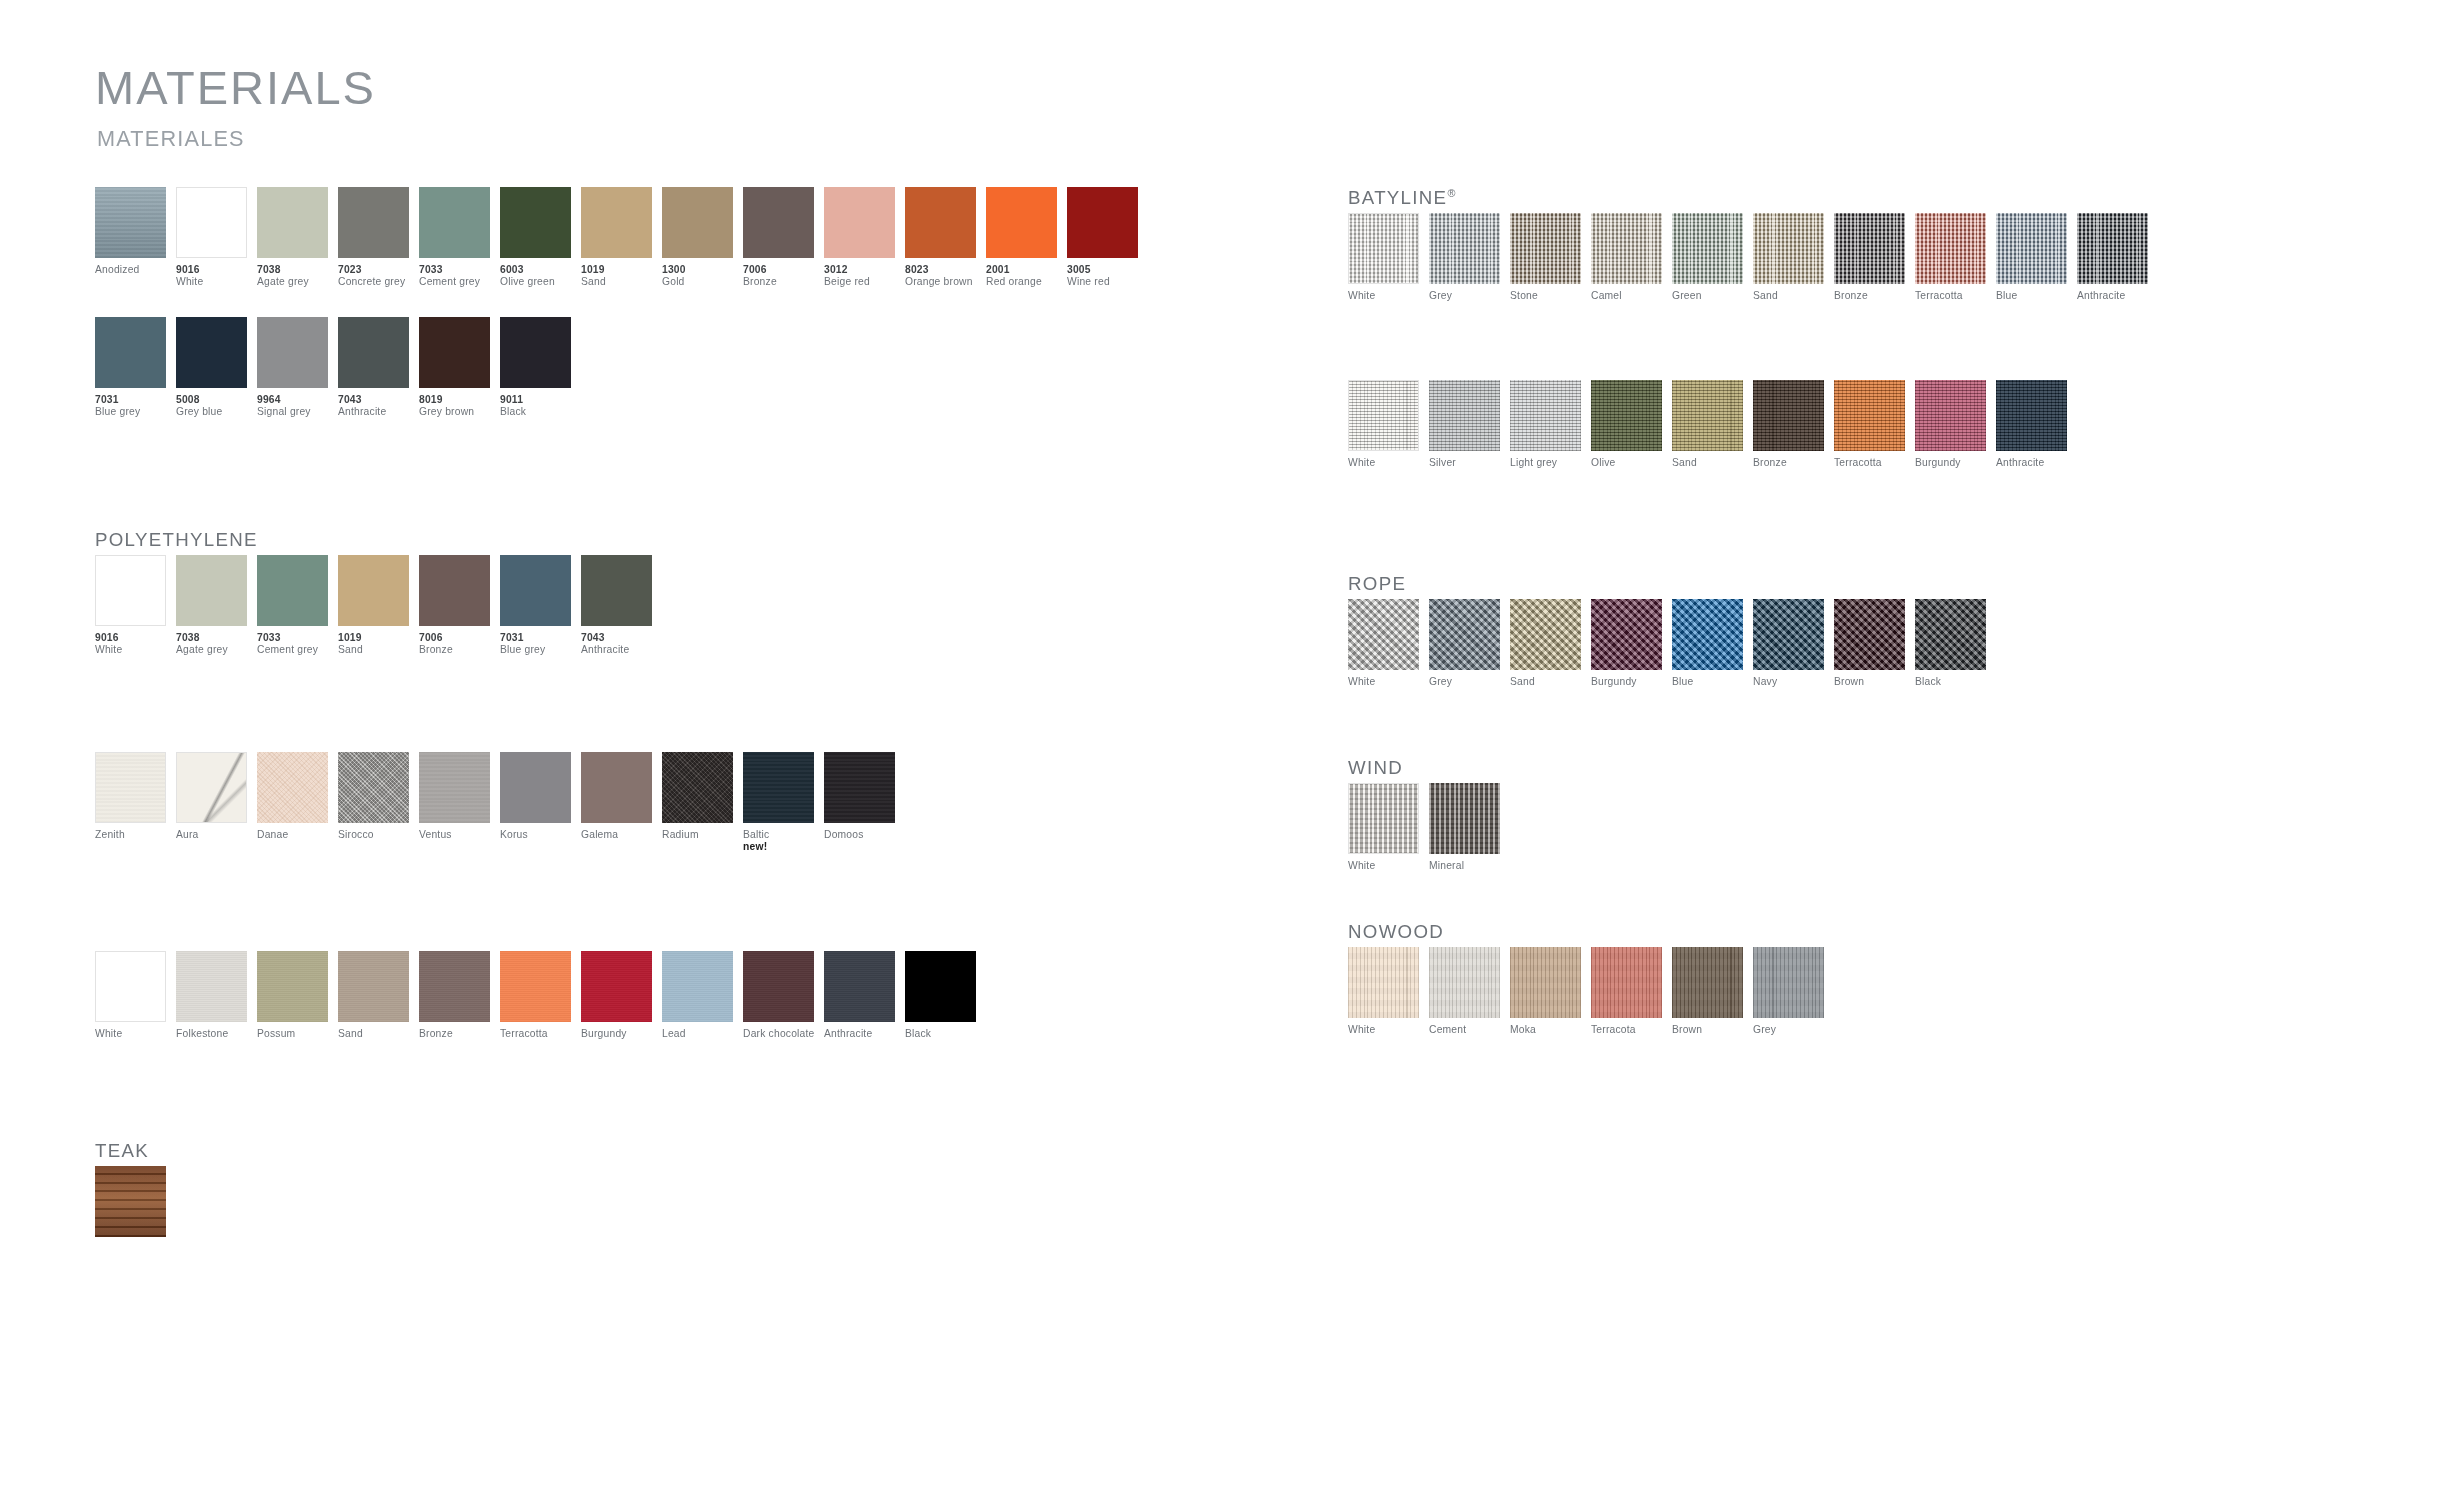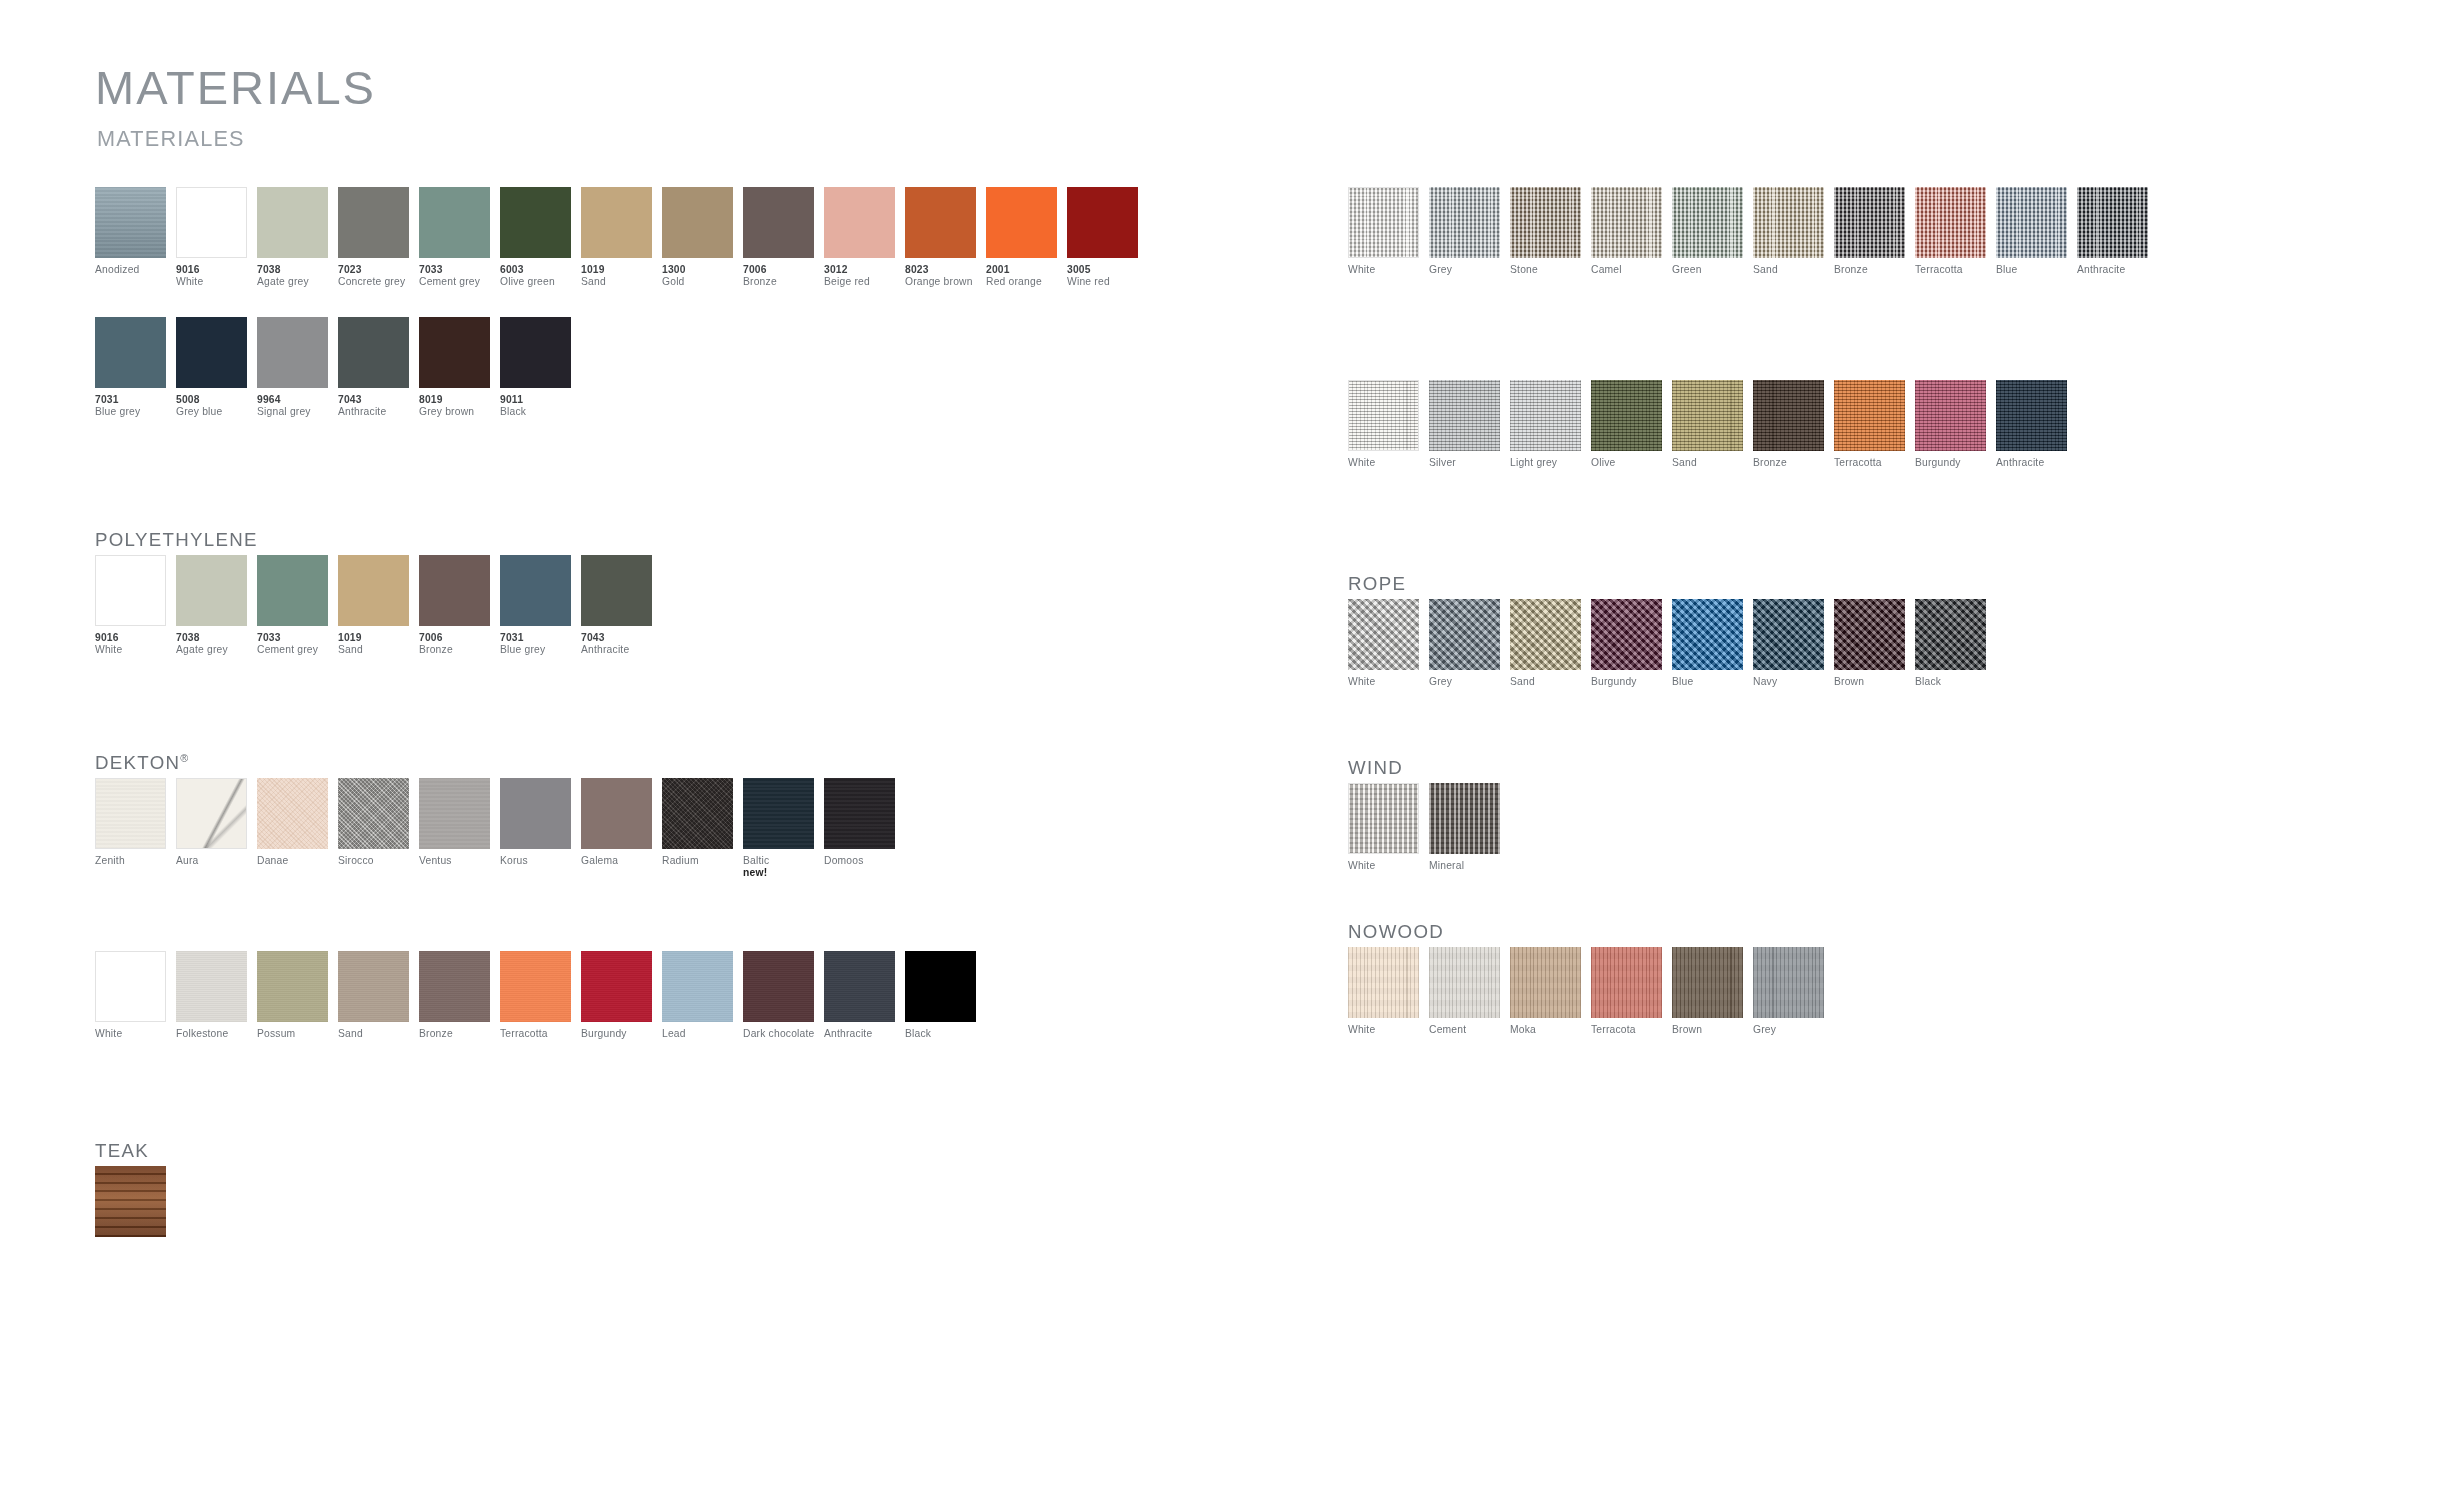--- a/index.html
+++ b/index.html
@@ -181,21 +181,20 @@
                 <span class="code">7031</span>
                 <span class="nm">Blue grey</span>
               </div></div><div class="swatch-cell"><div class="swatch" style="background-color: rgb(83, 88, 79);"></div><div class="lbl">
                 <span class="code">7043</span>
                 <span class="nm">Anthracite</span>
               </div></div></div>
         </div>
     </div>
 
     <div class="section" id="sec-dekton">
-      <div class="section-title"><span>DEKTON</span><sup>®</sup></div>
       <div class="rows">
           <div class="row"><div class="swatch-cell"><div class="swatch bordered" style="background-color: rgb(239, 236, 228); background-image: repeating-linear-gradient(0deg, rgba(0, 0, 0, 0.024) 0px, rgba(0, 0, 0, 0.024) 2px, rgba(255, 255, 255, 0.03) 2px, rgba(255, 255, 255, 0.03) 3.9px);"></div><div class="lbl">
                 <span class="nm">Zenith</span>
               </div></div><div class="swatch-cell"><div class="swatch bordered" style="background-color: rgb(242, 239, 232); background-image: linear-gradient(118deg, rgba(0, 0, 0, 0) 58%, rgba(90, 90, 90, 0.55) 61%, rgba(0, 0, 0, 0) 64%), linear-gradient(135deg, rgba(0, 0, 0, 0) 68%, rgba(120, 120, 120, 0.4) 71%, rgba(0, 0, 0, 0) 75%);"></div><div class="lbl">
                 <span class="nm">Aura</span>
               </div></div><div class="swatch-cell"><div class="swatch" style="background-color: rgb(240, 221, 208); background-image: repeating-linear-gradient(45deg, rgba(190, 150, 120, 0.2) 0px, rgba(190, 150, 120, 0.2) 1px, rgba(255, 255, 255, 0) 1px, rgba(255, 255, 255, 0) 3px), repeating-linear-gradient(-45deg, rgba(190, 150, 120, 0.16) 0px, rgba(190, 150, 120, 0.16) 1px, rgba(255, 255, 255, 0) 1px, rgba(255, 255, 255, 0) 3.9px);"></div><div class="lbl">
                 <span class="nm">Danae</span>
               </div></div><div class="swatch-cell"><div class="swatch" style="background-color: rgb(166, 165, 162); background-image: repeating-linear-gradient(45deg, rgba(255, 255, 255, 0.3) 0px, rgba(255, 255, 255, 0.3) 1px, rgba(0, 0, 0, 0.16) 1px, rgba(0, 0, 0, 0.16) 3px), repeating-linear-gradient(-45deg, rgba(255, 255, 255, 0.2) 0px, rgba(255, 255, 255, 0.2) 1px, rgba(0, 0, 0, 0.14) 1px, rgba(0, 0, 0, 0.14) 3px);"></div><div class="lbl">
                 <span class="nm">Sirocco</span>
               </div></div><div class="swatch-cell"><div class="swatch" style="background-color: rgb(169, 166, 164); background-image: repeating-linear-gradient(0deg, rgba(0, 0, 0, 0.024) 0px, rgba(0, 0, 0, 0.024) 2px, rgba(255, 255, 255, 0.03) 2px, rgba(255, 255, 255, 0.03) 3.9px);"></div><div class="lbl">
@@ -248,20 +247,21 @@
       <div class="rows">
           <div class="row"><div class="swatch-cell"><div class="swatch" style="background-color: rgb(139, 79, 42); background-image: repeating-linear-gradient(0deg, rgba(0, 0, 0, 0.22) 0px, rgba(0, 0, 0, 0.22) 2px, rgba(255, 255, 255, 0.09) 2px, rgba(255, 255, 255, 0.09) 8.9px), linear-gradient(rgba(60, 20, 5, 0.35), rgba(255, 200, 140, 0.1) 45%, rgba(45, 15, 5, 0.4));"></div><div class="lbl"></div></div></div>
         </div>
     </div>
 
   </div>
 
   <div class="col col-right">
 
     <div class="section" id="sec-batyline">
+      <div class="section-title"><span>BATYLINE</span><sup>®</sup></div>
       <div class="rows">
           <div class="row"><div class="swatch-cell"><div class="swatch bordered" style="background-color: rgb(243, 241, 238); background-image: repeating-linear-gradient(90deg, rgba(255, 255, 255, 0.55) 0px, rgba(255, 255, 255, 0.55) 2px, rgba(0, 0, 0, 0.22) 2px, rgba(0, 0, 0, 0.22) 3.9px), repeating-linear-gradient(0deg, rgba(255, 255, 255, 0.4) 0px, rgba(255, 255, 255, 0.4) 2px, rgba(0, 0, 0, 0.2) 2px, rgba(0, 0, 0, 0.2) 3.9px);"></div><div class="lbl">
                 <span class="nm">White</span>
               </div></div><div class="swatch-cell"><div class="swatch" style="background-color: rgb(172, 182, 188); background-image: repeating-linear-gradient(90deg, rgba(255, 255, 255, 0.55) 0px, rgba(255, 255, 255, 0.55) 2px, rgba(0, 0, 0, 0.22) 2px, rgba(0, 0, 0, 0.22) 3.9px), repeating-linear-gradient(0deg, rgba(255, 255, 255, 0.4) 0px, rgba(255, 255, 255, 0.4) 2px, rgba(0, 0, 0, 0.2) 2px, rgba(0, 0, 0, 0.2) 3.9px);"></div><div class="lbl">
                 <span class="nm">Grey</span>
               </div></div><div class="swatch-cell"><div class="swatch" style="background-color: rgb(157, 138, 114); background-image: repeating-linear-gradient(90deg, rgba(255, 255, 255, 0.55) 0px, rgba(255, 255, 255, 0.55) 2px, rgba(0, 0, 0, 0.22) 2px, rgba(0, 0, 0, 0.22) 3.9px), repeating-linear-gradient(0deg, rgba(255, 255, 255, 0.4) 0px, rgba(255, 255, 255, 0.4) 2px, rgba(0, 0, 0, 0.2) 2px, rgba(0, 0, 0, 0.2) 3.9px);"></div><div class="lbl">
                 <span class="nm">Stone</span>
               </div></div><div class="swatch-cell"><div class="swatch" style="background-color: rgb(199, 188, 168); background-image: repeating-linear-gradient(90deg, rgba(255, 255, 255, 0.55) 0px, rgba(255, 255, 255, 0.55) 2px, rgba(0, 0, 0, 0.22) 2px, rgba(0, 0, 0, 0.22) 3.9px), repeating-linear-gradient(0deg, rgba(255, 255, 255, 0.4) 0px, rgba(255, 255, 255, 0.4) 2px, rgba(0, 0, 0, 0.2) 2px, rgba(0, 0, 0, 0.2) 3.9px);"></div><div class="lbl">
                 <span class="nm">Camel</span>
               </div></div><div class="swatch-cell"><div class="swatch" style="background-color: rgb(152, 171, 155); background-image: repeating-linear-gradient(90deg, rgba(255, 255, 255, 0.55) 0px, rgba(255, 255, 255, 0.55) 2px, rgba(0, 0, 0, 0.22) 2px, rgba(0, 0, 0, 0.22) 3.9px), repeating-linear-gradient(0deg, rgba(255, 255, 255, 0.4) 0px, rgba(255, 255, 255, 0.4) 2px, rgba(0, 0, 0, 0.2) 2px, rgba(0, 0, 0, 0.2) 3.9px);"></div><div class="lbl">

